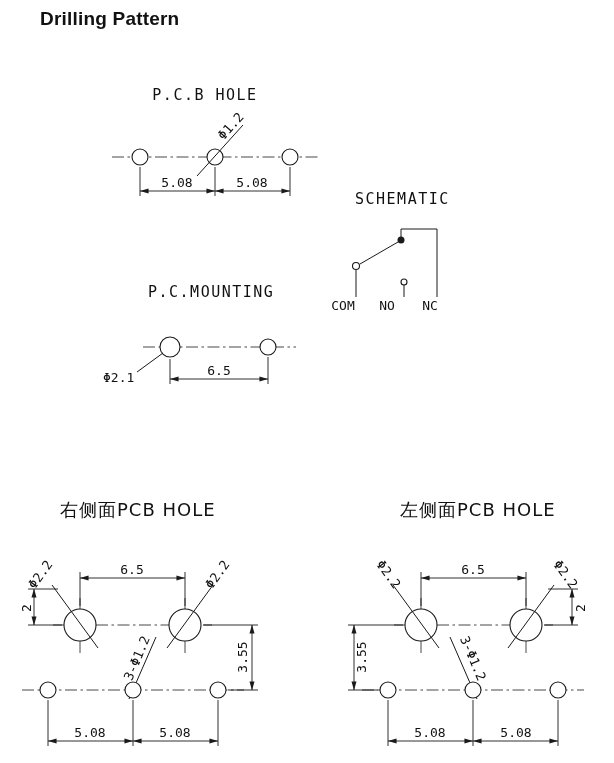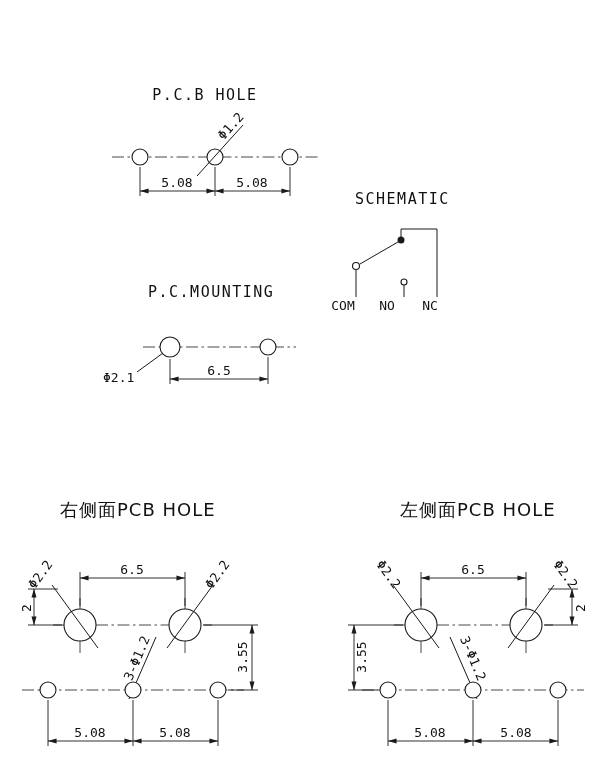--- a/index.html
+++ b/index.html
@@ -15,20 +15,21 @@
   .dtx { font-size:13px; }
   .ln  { stroke:#1a1a1a; stroke-width:1; fill:none; }
   .cl  { stroke:#1a1a1a; stroke-width:0.8; fill:none; stroke-dasharray:12 3.5 2.5 3.5; }
   .dim { stroke:#1a1a1a; stroke-width:0.9; fill:none; }
   .hole { fill:#ffffff; stroke:#1a1a1a; stroke-width:1.1; }
 </style>
 </head>
 <body>
 
 <div class="page">
+  <h1 class="title">Drilling Pattern</h1>
 
   <svg width="614" height="763" viewBox="0 0 614 763">
     <defs>
       <marker id="ar" viewBox="0 0 10 8" refX="9.5" refY="4" markerWidth="10" markerHeight="8" orient="auto-start-reverse">
         <path d="M0,1.2 L9.8,4 L0,6.8 Z" fill="#1a1a1a"></path>
       </marker>
     </defs>
 
     <g>
       <text class="lbl" x="205" y="100" text-anchor="middle">P.C.B HOLE</text>

